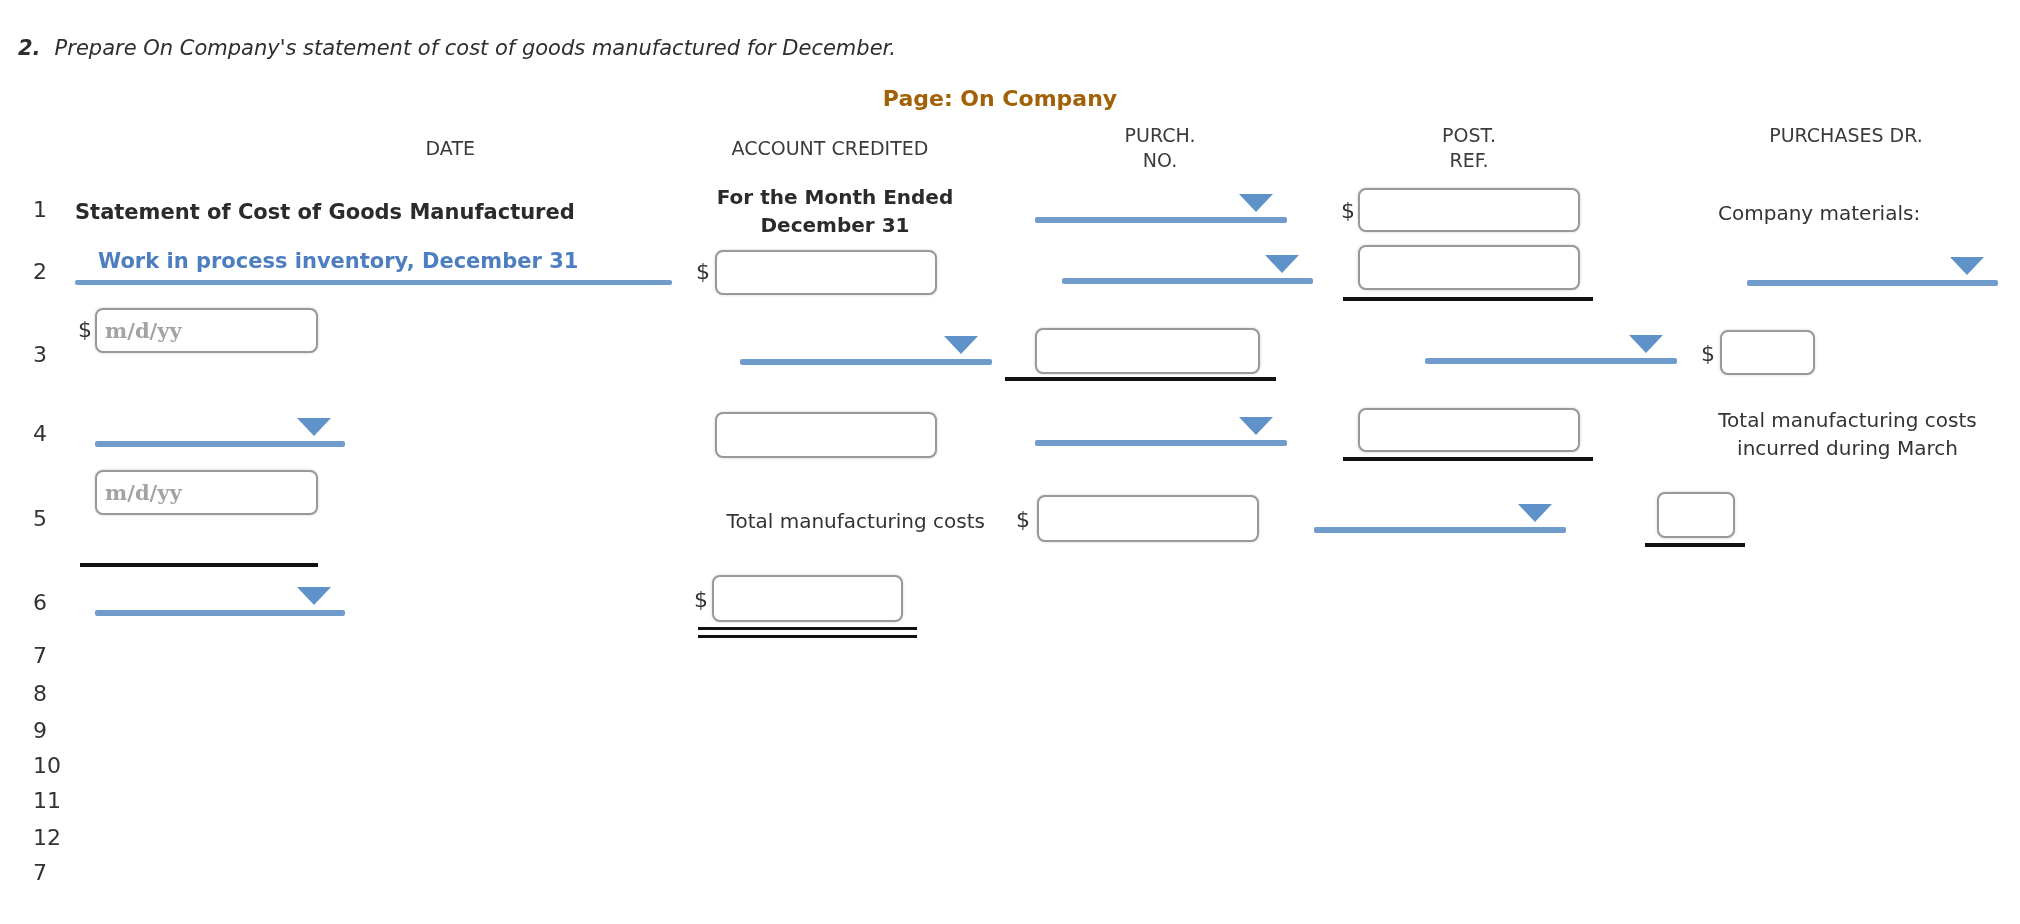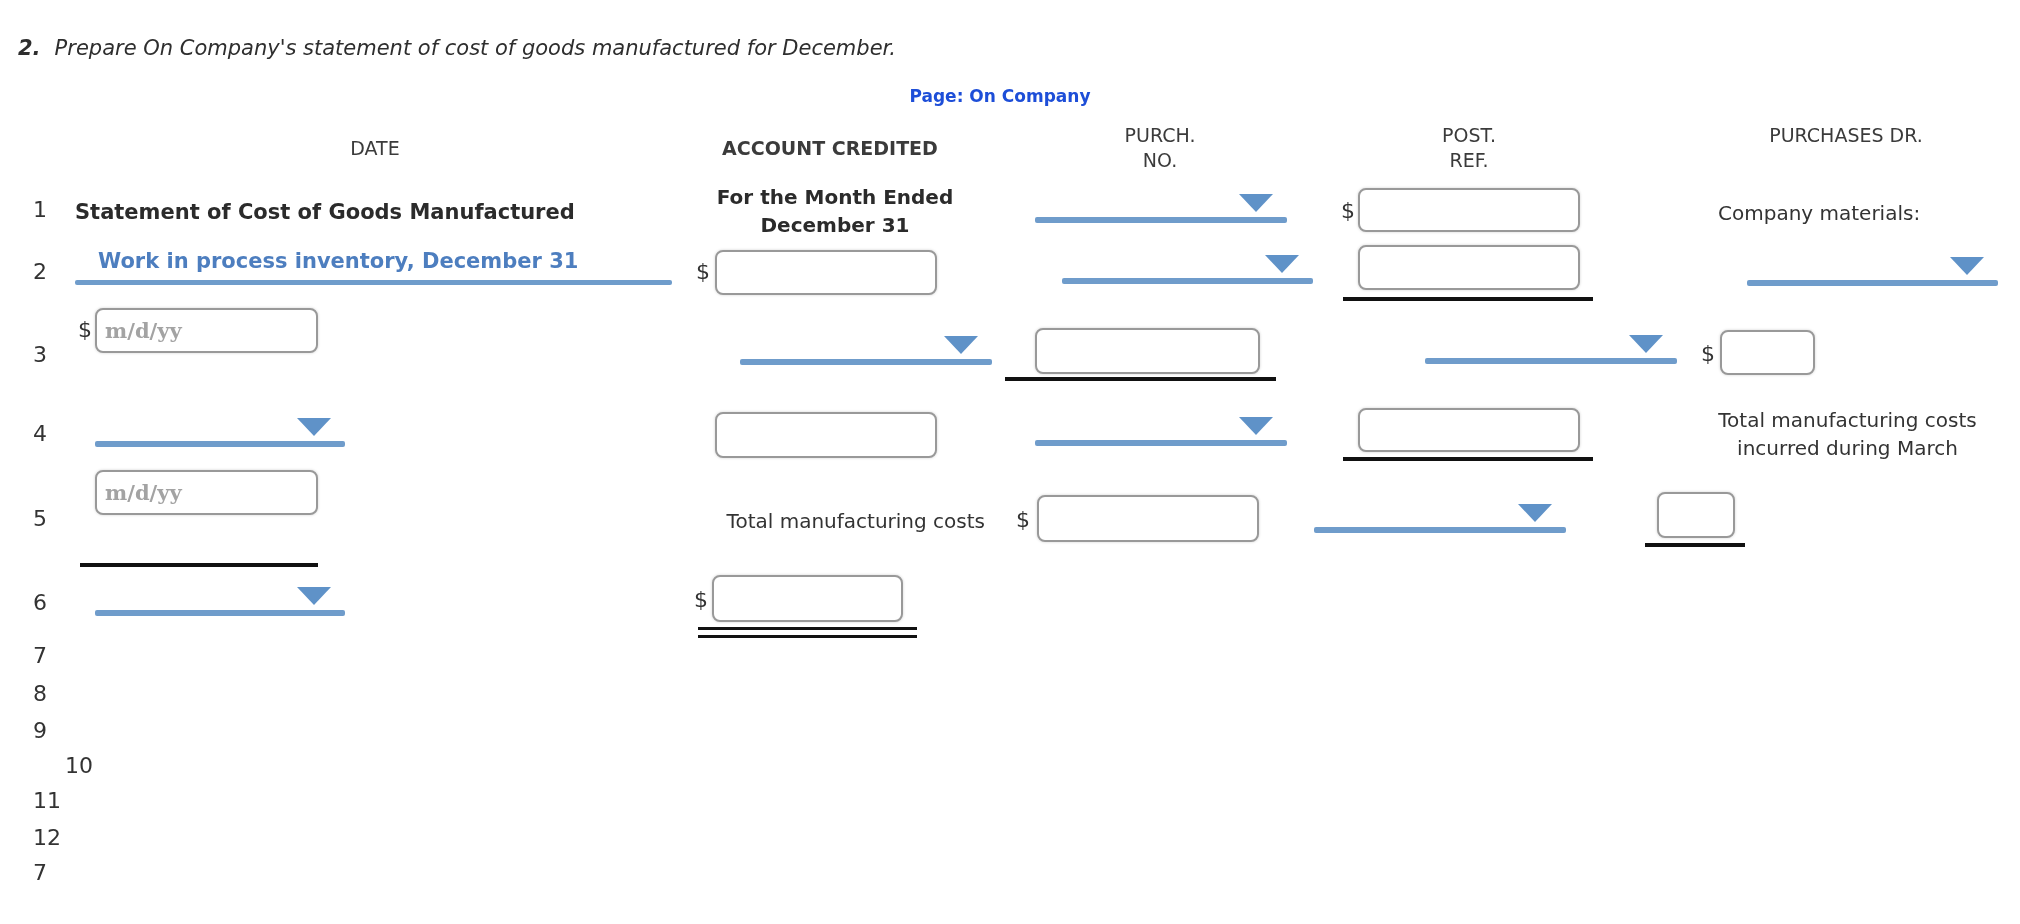--- a/index.html
+++ b/index.html
@@ -3,21 +3,21 @@
 <meta charset="utf-8">
 <style>
   html,body{margin:0;padding:0;background:#ffffff;}
   #screen{
     position:relative;width:2020px;height:924px;background:#ffffff;overflow:hidden;
     font-family:"DejaVu Sans","Liberation Sans",sans-serif;color:#333333;
   }
   .abs{position:absolute;}
   .problem{font-size:21px;color:#2e2e2e;white-space:nowrap;font-style:italic;}
   .problem .num{font-weight:bold;margin-right:14px;}
-  .pagetitle{font-size:17px;font-weight:bold;color:#1d4ed8;text-align:center;}
+  .pagetitle{font-size:22px;font-weight:bold;color:#a16207;text-align:center;}
   .colhead{font-size:19px;color:#3b3b3b;text-align:center;line-height:25px;white-space:nowrap;}
   .rownum{font-size:22px;color:#333333;}
   .titlecell{font-size:21px;font-weight:bold;color:#2b2b2b;text-align:center;white-space:nowrap;}
   .bluecell{font-size:21px;font-weight:bold;color:#4d7ebf;white-space:nowrap;}
   .plaincell{font-size:20px;color:#333333;white-space:nowrap;}
   .center{text-align:center;}
   .right{text-align:right;}
   .lh28{line-height:28px;}
   .dollar{font-size:22px;color:#333333;}
   .ibox{
@@ -43,22 +43,22 @@
 <body>
 
 <div id="screen">
 
   <div class="abs problem" style="left:18px;top:36px;">
     <span class="num">2.</span><span>Prepare On Company's statement of cost of goods manufactured for December.</span>
   </div>
 
   <div class="abs pagetitle" style="left:850px;top:86px;width:300px;">Page: On Company</div>
 
-  <div class="abs colhead" style="left:275px;top:136px;width:200px;">DATE</div>
-  <div class="abs colhead" style="left:715px;top:136px;width:230px;font-weight:bold;">ACCOUNT CREDITED</div>
+  <div class="abs colhead" style="left:275px;top:136px;width:200px;text-align:right;">DATE</div>
+  <div class="abs colhead" style="left:715px;top:136px;width:230px;">ACCOUNT CREDITED</div>
   <div class="abs colhead" style="left:1369px;top:123px;width:200px;">
     <div>POST.</div>
     <div>REF.</div>
   </div>
   <div class="abs colhead" style="left:1060px;top:123px;width:200px;">
     <div>PURCH.</div>
     <div>NO.</div>
   </div>
   <div class="abs colhead" style="left:1696px;top:123px;width:300px;">
     <div>PURCHASES DR.</div>
@@ -66,21 +66,21 @@
 
   <div class="abs rownum" style="left:33px;top:197px;">1</div>
   <div class="abs rownum" style="left:33px;top:259px;">2</div>
   <div class="abs rownum" style="left:33px;top:342px;">3</div>
   <div class="abs rownum" style="left:33px;top:421px;">4</div>
   <div class="abs rownum" style="left:33px;top:506px;">5</div>
   <div class="abs rownum" style="left:33px;top:590px;">6</div>
   <div class="abs rownum" style="left:33px;top:643px;">7</div>
   <div class="abs rownum" style="left:33px;top:681px;">8</div>
   <div class="abs rownum" style="left:33px;top:718px;">9</div>
-  <div class="abs rownum" style="left:33px;top:753px;margin-left:32px;">10</div>
+  <div class="abs rownum" style="left:33px;top:753px;">10</div>
   <div class="abs rownum" style="left:33px;top:788px;">11</div>
   <div class="abs rownum" style="left:33px;top:825px;">12</div>
   <div class="abs rownum" style="left:33px;top:860px;">7</div>
 
   <div class="abs titlecell" style="left:75px;top:200px;width:430px;">Statement of Cost of Goods Manufactured</div>
   <div class="abs titlecell lh28 center" style="left:710px;top:183px;width:250px;font-size:20px;">
     <div>For the Month Ended</div>
     <div>December 31</div>
   </div>
   <div class="dd" style="left:1035px;top:193px;width:252px;">

